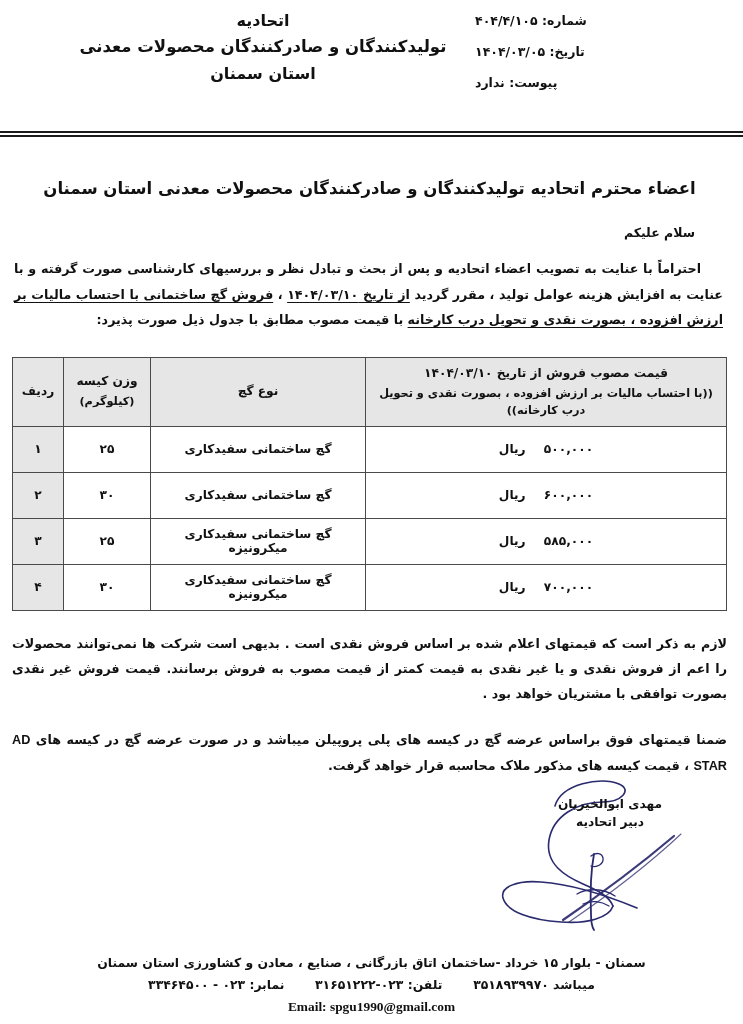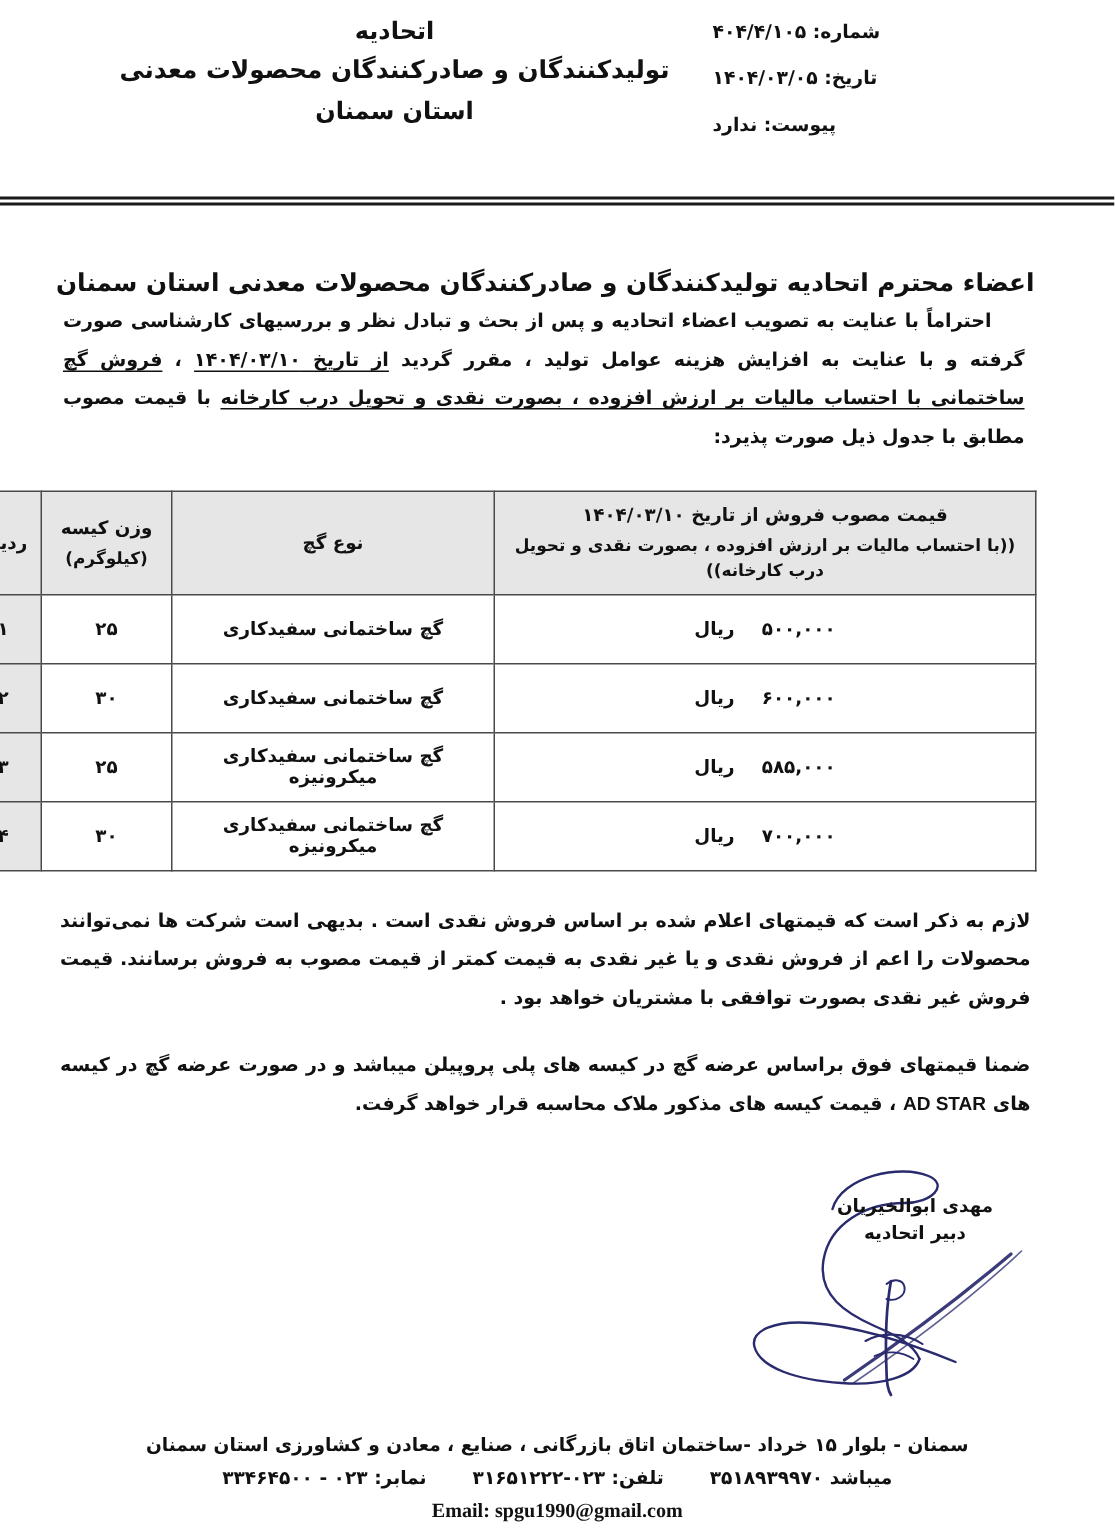--- a/index.html
+++ b/index.html
@@ -77,40 +77,40 @@
     right: 0;
     background: #1a1a1a;
   }
   .divider .l1 { top: 0px; height: 2px; }
   .divider .l2 { top: 4px; height: 2px; }
 
   
   .body-wrap {
     position: absolute;
     top: 150px;
-    right: 16px;
-    left: 0;
-    padding: 0 36px;
+    right: 4px;
+    left: 0;
+    padding: 0 8px;
     box-sizing: border-box;
   }
   .addressee {
     text-align: center;
     font-size: 16.5px;
     font-weight: bold;
     margin: 28px 0 0 0;
     line-height: 1.3;
   }
   .salutation {
     margin: 26px 36px 0 0;
     font-size: 12.5px;
     font-weight: bold;
     text-align: right;
   }
   .intro {
-    margin: 2px 8px 0 6px;
+    margin: 16px 8px 0 6px;
     font-size: 12.7px;
     font-weight: bold;
     line-height: 2.0;
     text-align: justify;
     text-align-last: right;
     text-indent: 22px;
   }
   .u { text-decoration: underline; text-underline-offset: 3px; }
 
   
@@ -237,20 +237,21 @@
     <div class="divider">
       <div class="l1"></div>
       <div class="l2"></div>
     </div>
   </div>
 
   <div class="body-wrap">
 
     <div class="addressee">اعضاء محترم اتحادیه تولیدکنندگان و صادرکنندگان محصولات معدنی استان سمنان</div>
 
+    <div class="salutation">سلام علیکم</div>
 
     <p class="intro">
       <span>احتراماً با عنایت به تصویب اعضاء اتحادیه و پس از بحث و تبادل نظر و بررسیهای کارشناسی صورت گرفته و با عنایت به افزایش هزینه عوامل تولید ، مقرر گردید </span><span class="u">از تاریخ ۱۴۰۴/۰۳/۱۰</span><span> ،  </span><span class="u">فروش گچ ساختمانی با احتساب مالیات بر ارزش افزوده ، بصورت نقدی و تحویل درب کارخانه</span><span> با قیمت مصوب مطابق با جدول ذیل صورت پذیرد:</span>
     </p>
 
     <table class="price-table">
       <thead>
         <tr>
           <th class="col-price">
             <span>قیمت مصوب فروش از تاریخ  ۱۴۰۴/۰۳/۱۰</span>

